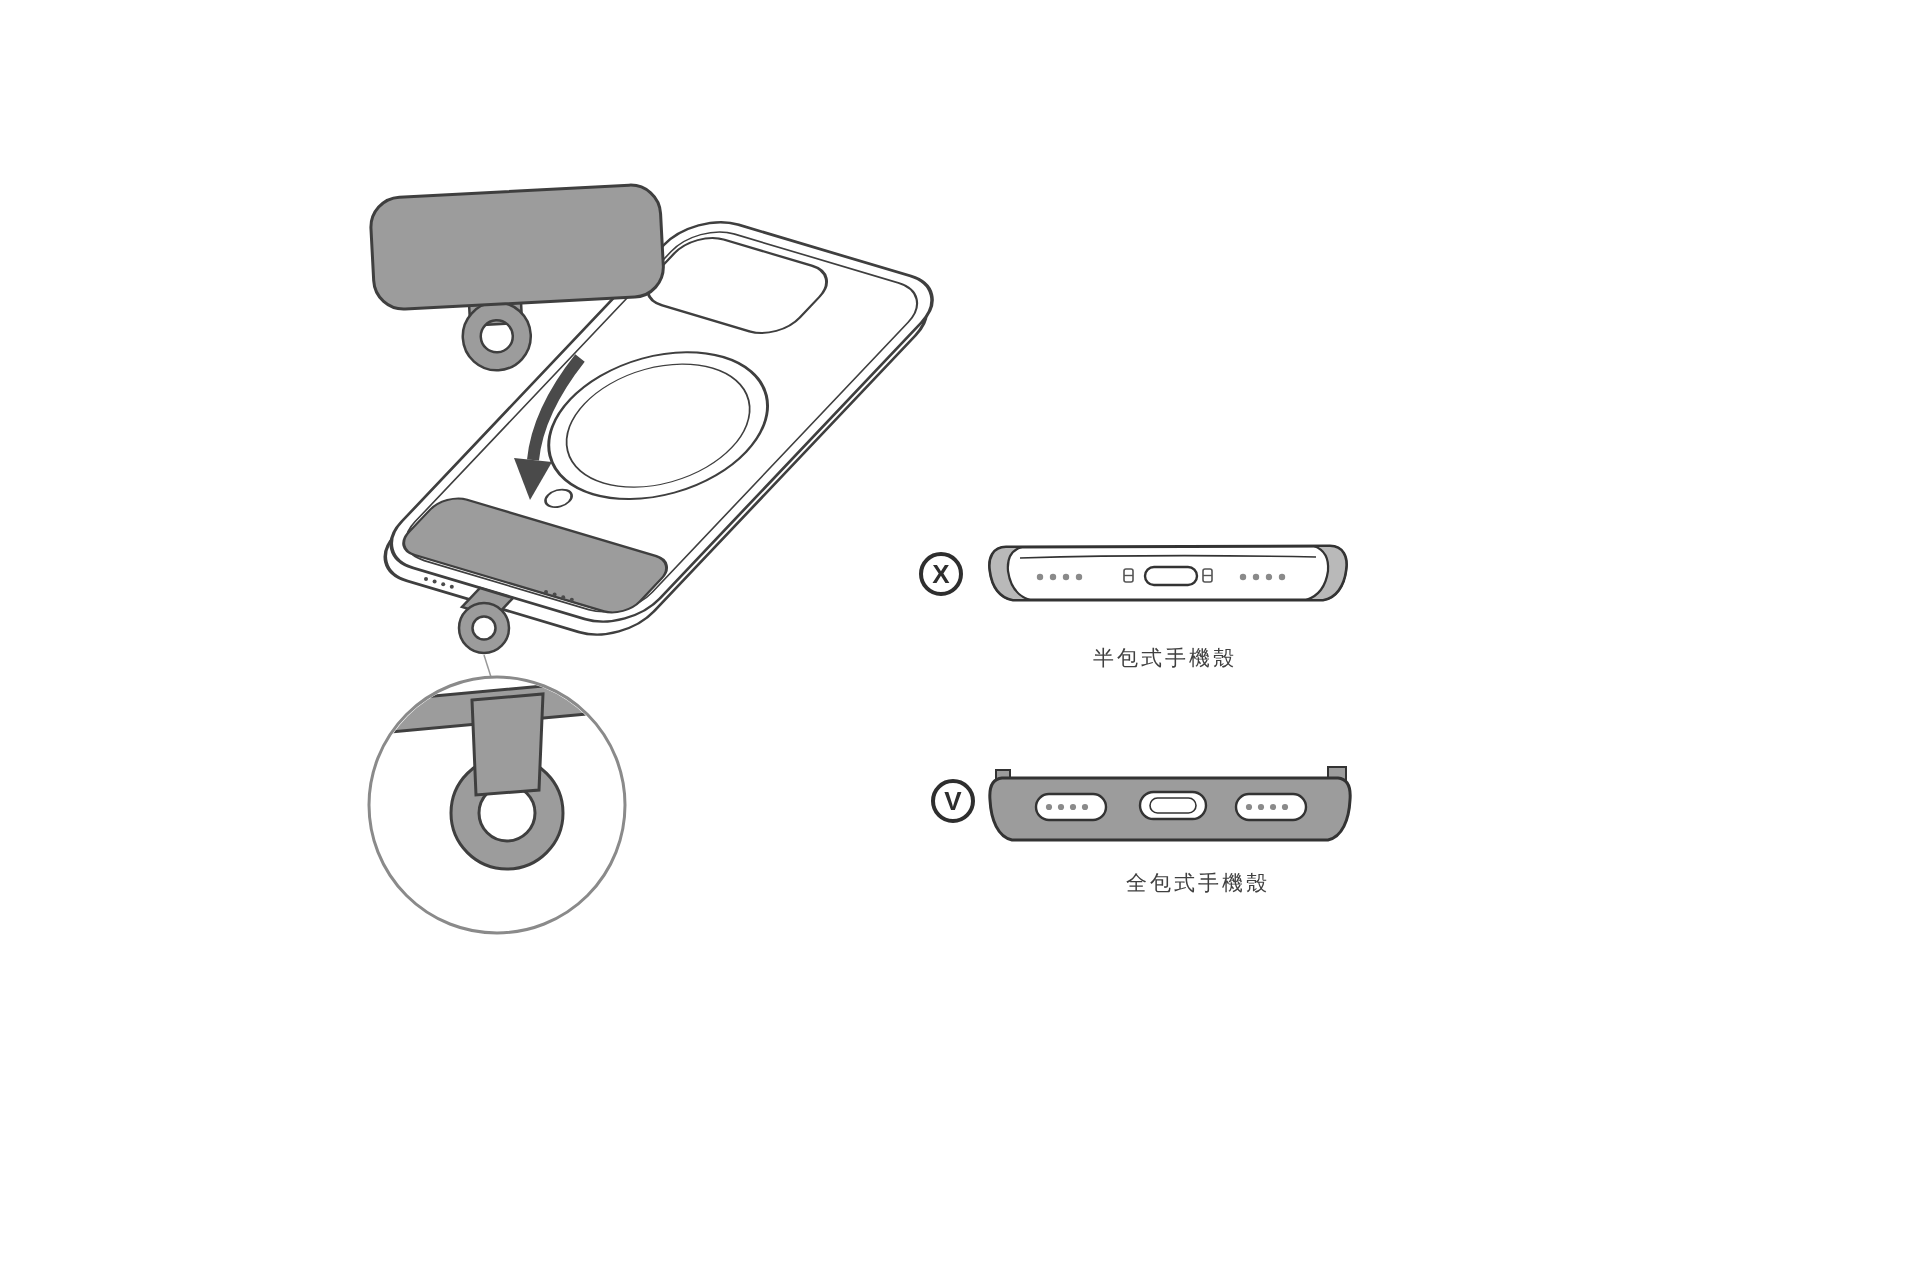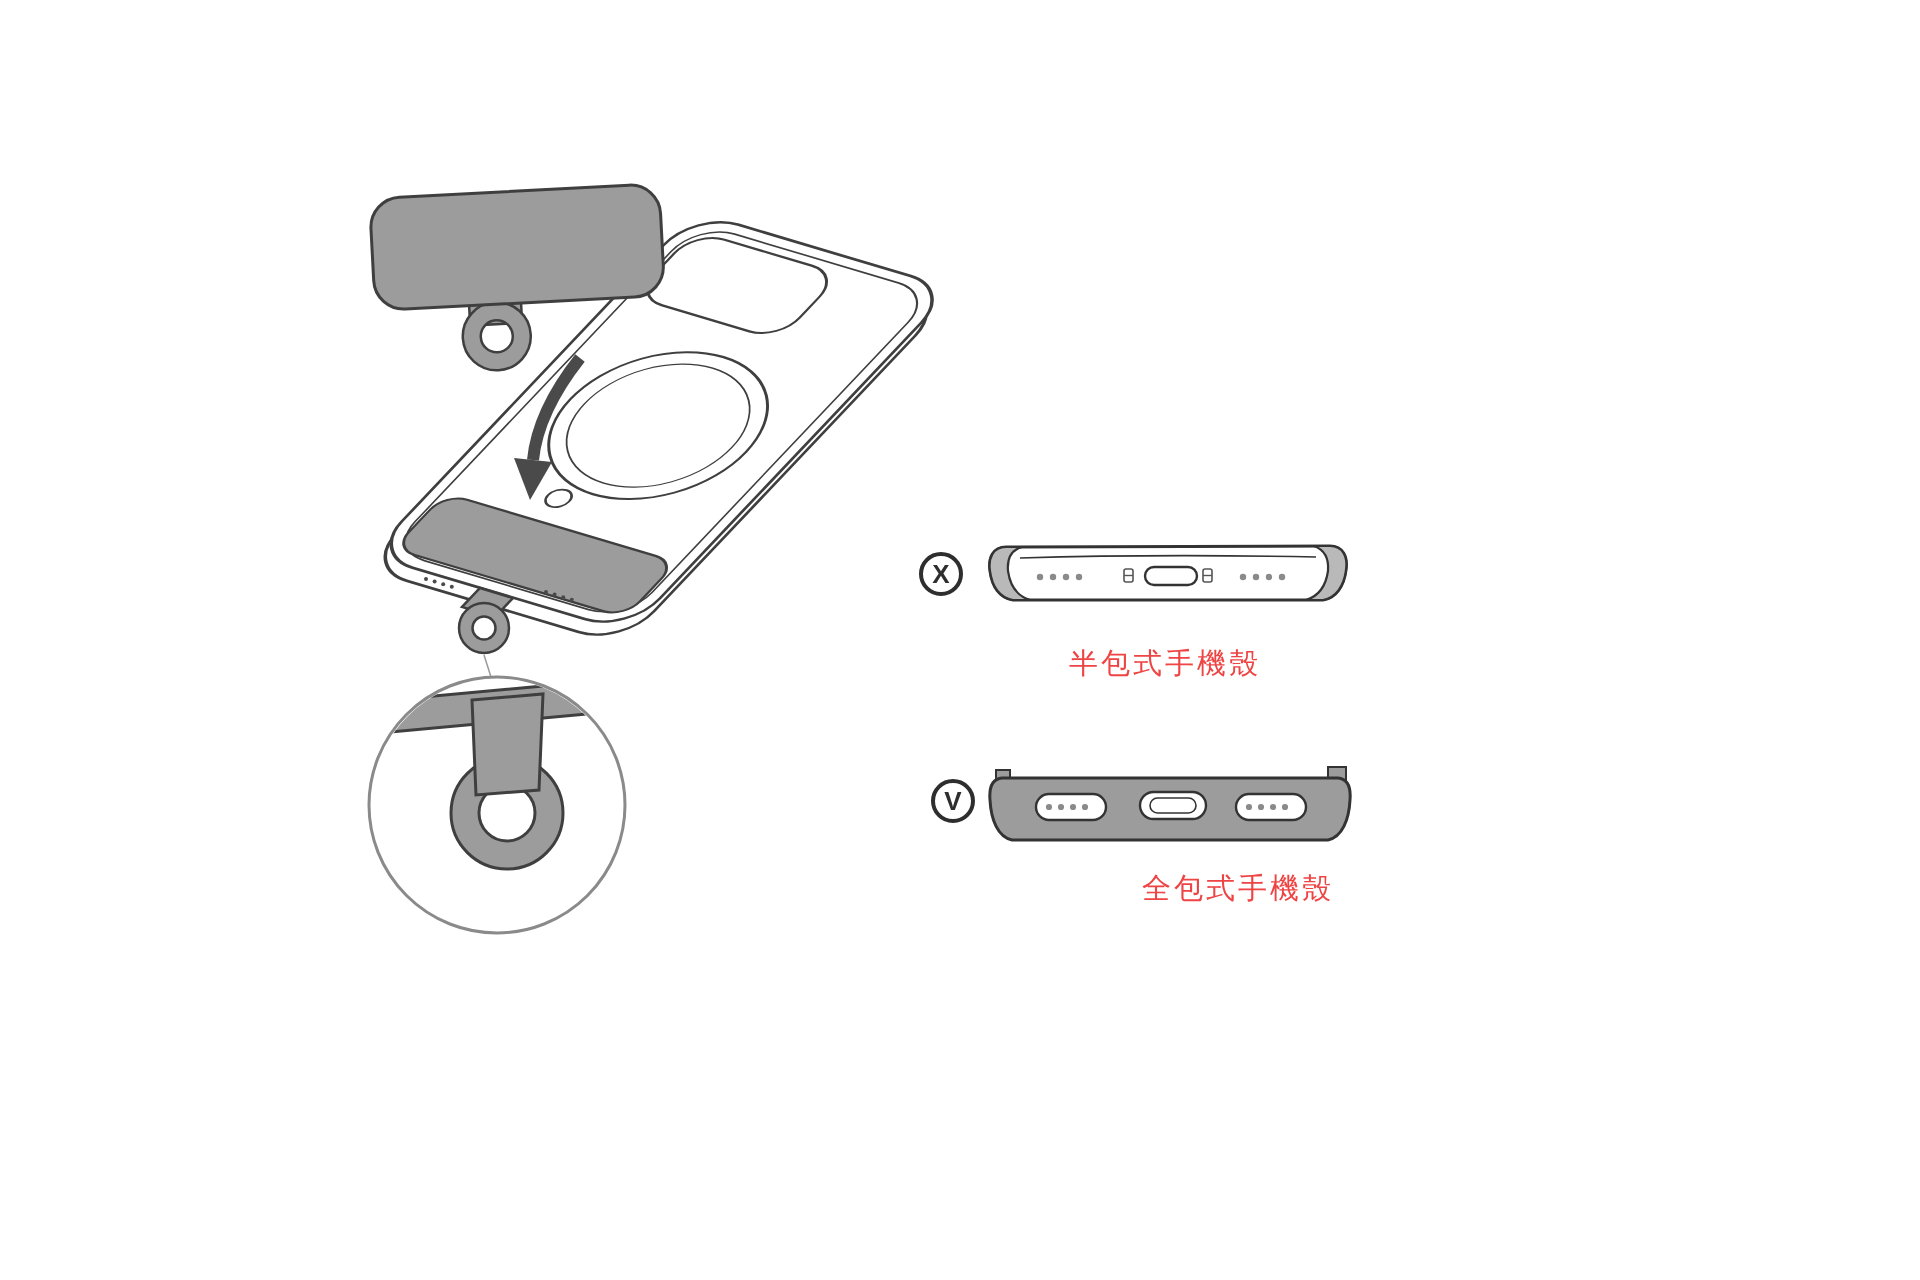--- a/index.html
+++ b/index.html
@@ -7,22 +7,22 @@
     position:relative;width:1920px;height:1280px;background:#ffffff;overflow:hidden;
     font-family:"Liberation Sans","DejaVu Sans",sans-serif;
   }
   .abs{position:absolute;}
   .marker{
     position:absolute;width:36px;height:36px;border:4px solid #2e2e2e;border-radius:50%;
     background:#fff;color:#2e2e2e;display:flex;align-items:center;justify-content:center;
     font-weight:700;font-size:26px;line-height:1;
   }
   .case-label{
-    position:absolute;width:420px;text-align:center;color:#ef4444;
-    font-size:29px;font-weight:500;letter-spacing:3px;
+    position:absolute;width:420px;text-align:center;color:#404040;
+    font-size:21px;font-weight:500;letter-spacing:3px;
   }
   svg{display:block;}
 </style>
 </head>
 <body>
 
 <div class="stage">
 
   <svg class="abs" style="left:300px;top:150px;" width="700" height="830" viewBox="300 150 700 830">
 
@@ -140,15 +140,15 @@
     <g fill="#8a8a8a">
       <circle cx="1249" cy="807" r="3.1"></circle>
         <circle cx="1261" cy="807" r="3.1"></circle>
       <circle cx="1273" cy="807" r="3.1"></circle>
         <circle cx="1285" cy="807" r="3.1"></circle>
     </g>
   </svg>
 
   <div class="marker" style="left:931px;top:779px;">V</div>
 
-  <div class="case-label" style="left:1028px;top:869px;">全包式手機殼</div>
+  <div class="case-label" style="left:988px;top:869px;">全包式手機殼</div>
 
 </div>
 
 </body></html>

